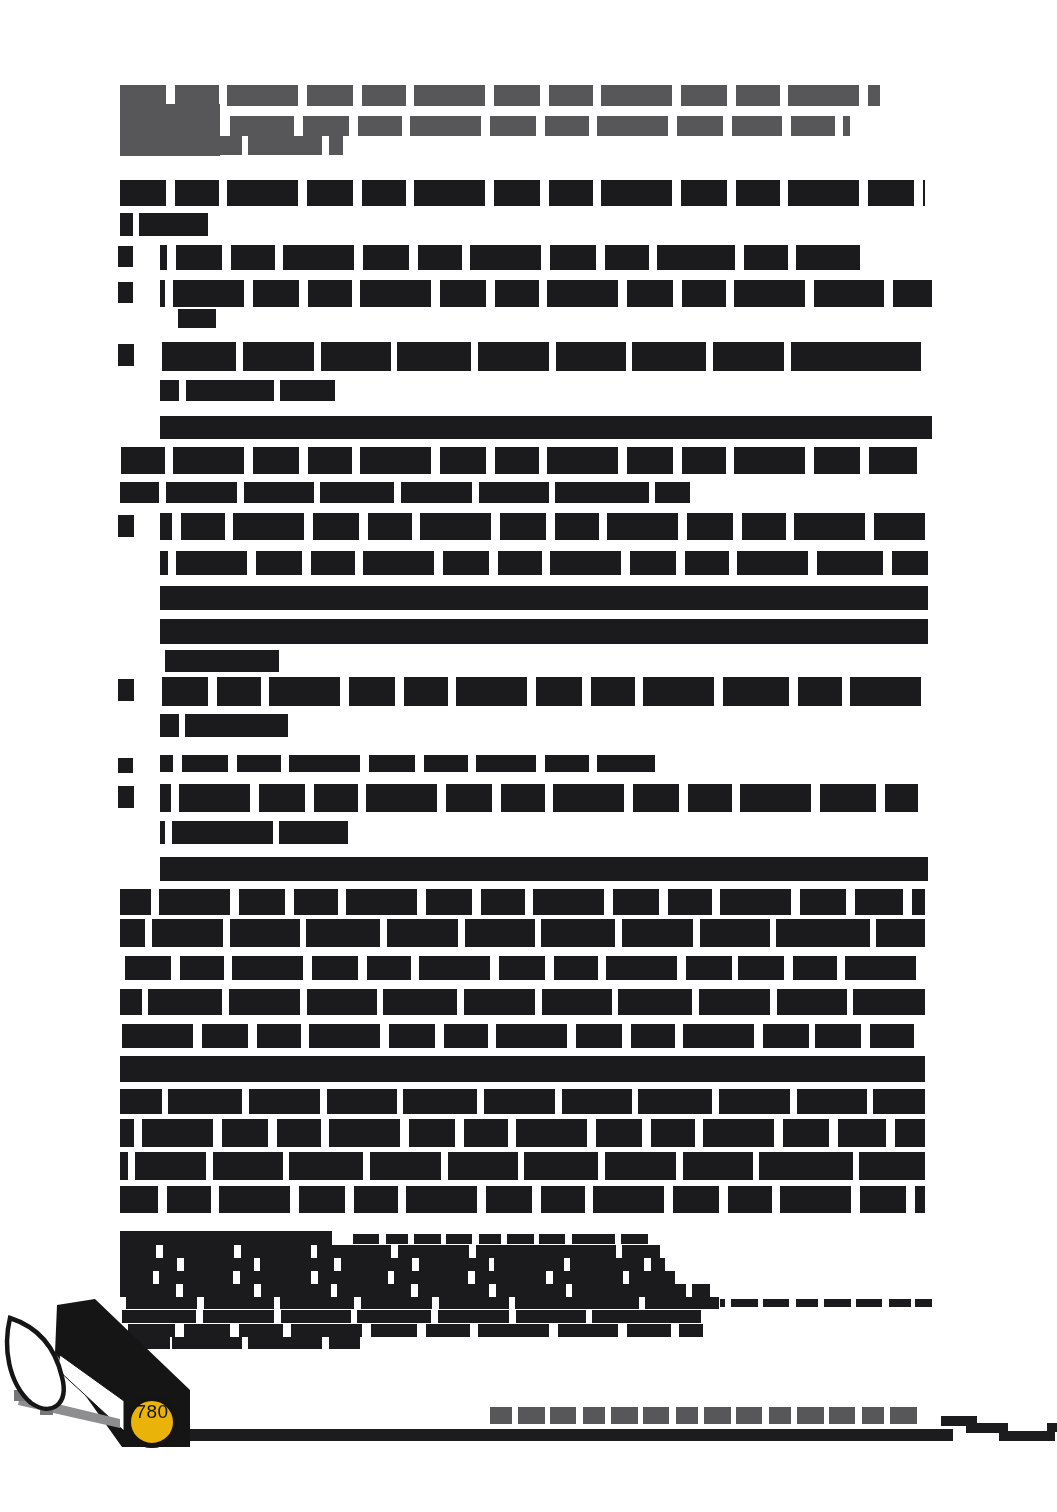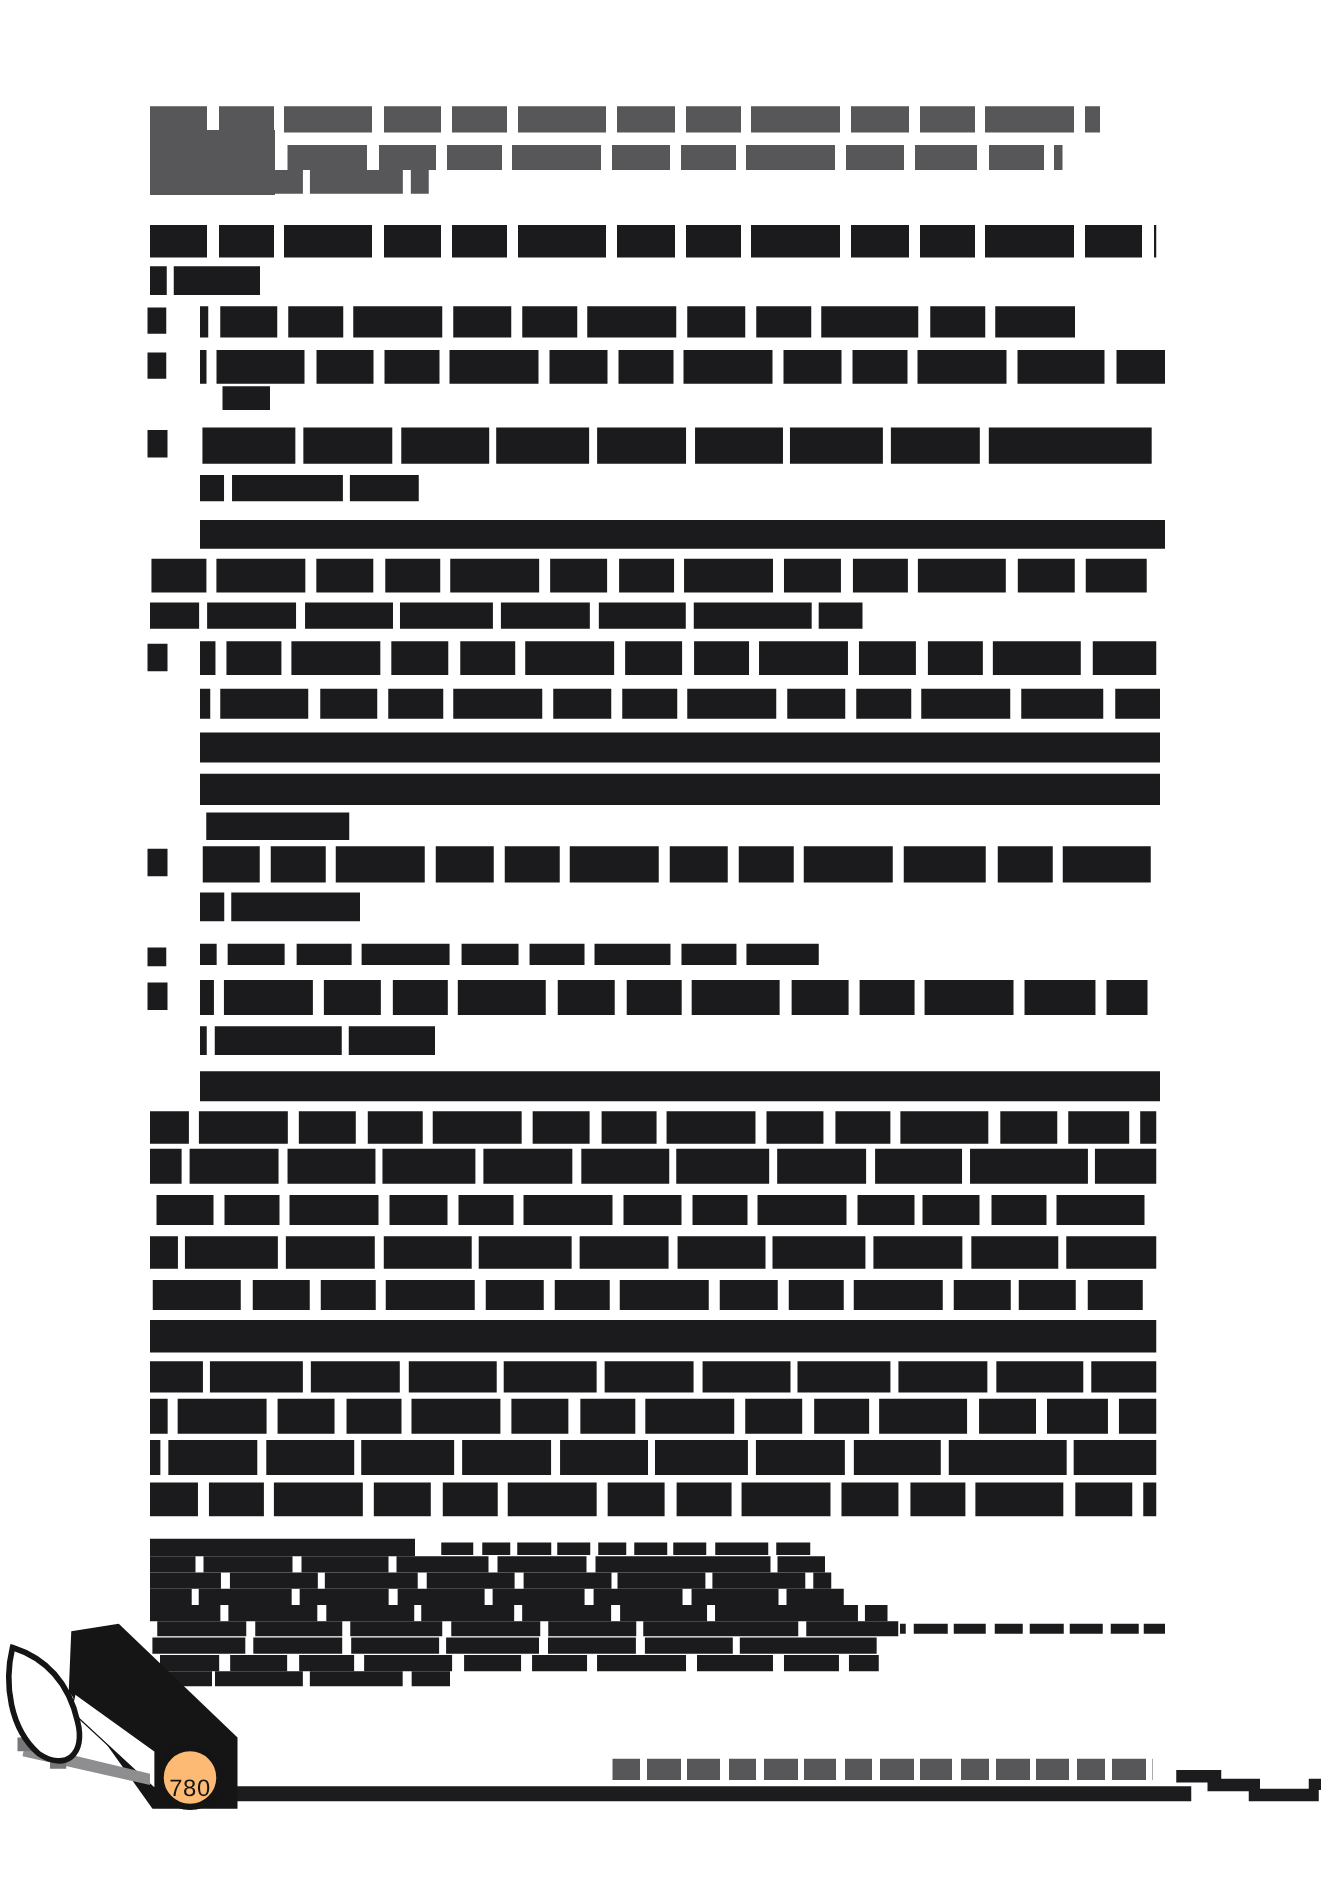--- a/index.html
+++ b/index.html
@@ -31,21 +31,21 @@
   }
   .p-solid { background-color:currentColor; }
   .c-ink { color:#1b1b1d; }
   .c-muted { color:#57575a; }
 
   
   .rule-seg { position:absolute; background:#1c1c1e; }
   .page-circle {
     position:absolute; left:126px; top:1396px; width:52px; height:52px;
     box-sizing:border-box; border:5px solid #141414; border-radius:50%;
-    background:#fdba74; display:flex; align-items:flex-end; justify-content:center;
+    background:#eab308; display:flex; align-items:flex-start; justify-content:center;
     z-index:3;
   }
   .page-circle span {
     font-size:19px; color:#141414; letter-spacing:0.5px;
     font-family:"Liberation Sans", sans-serif;
   }
   .ribbon-svg { position:absolute; left:0; top:1295px; z-index:2; }
 </style>
 </head>
 <body>

